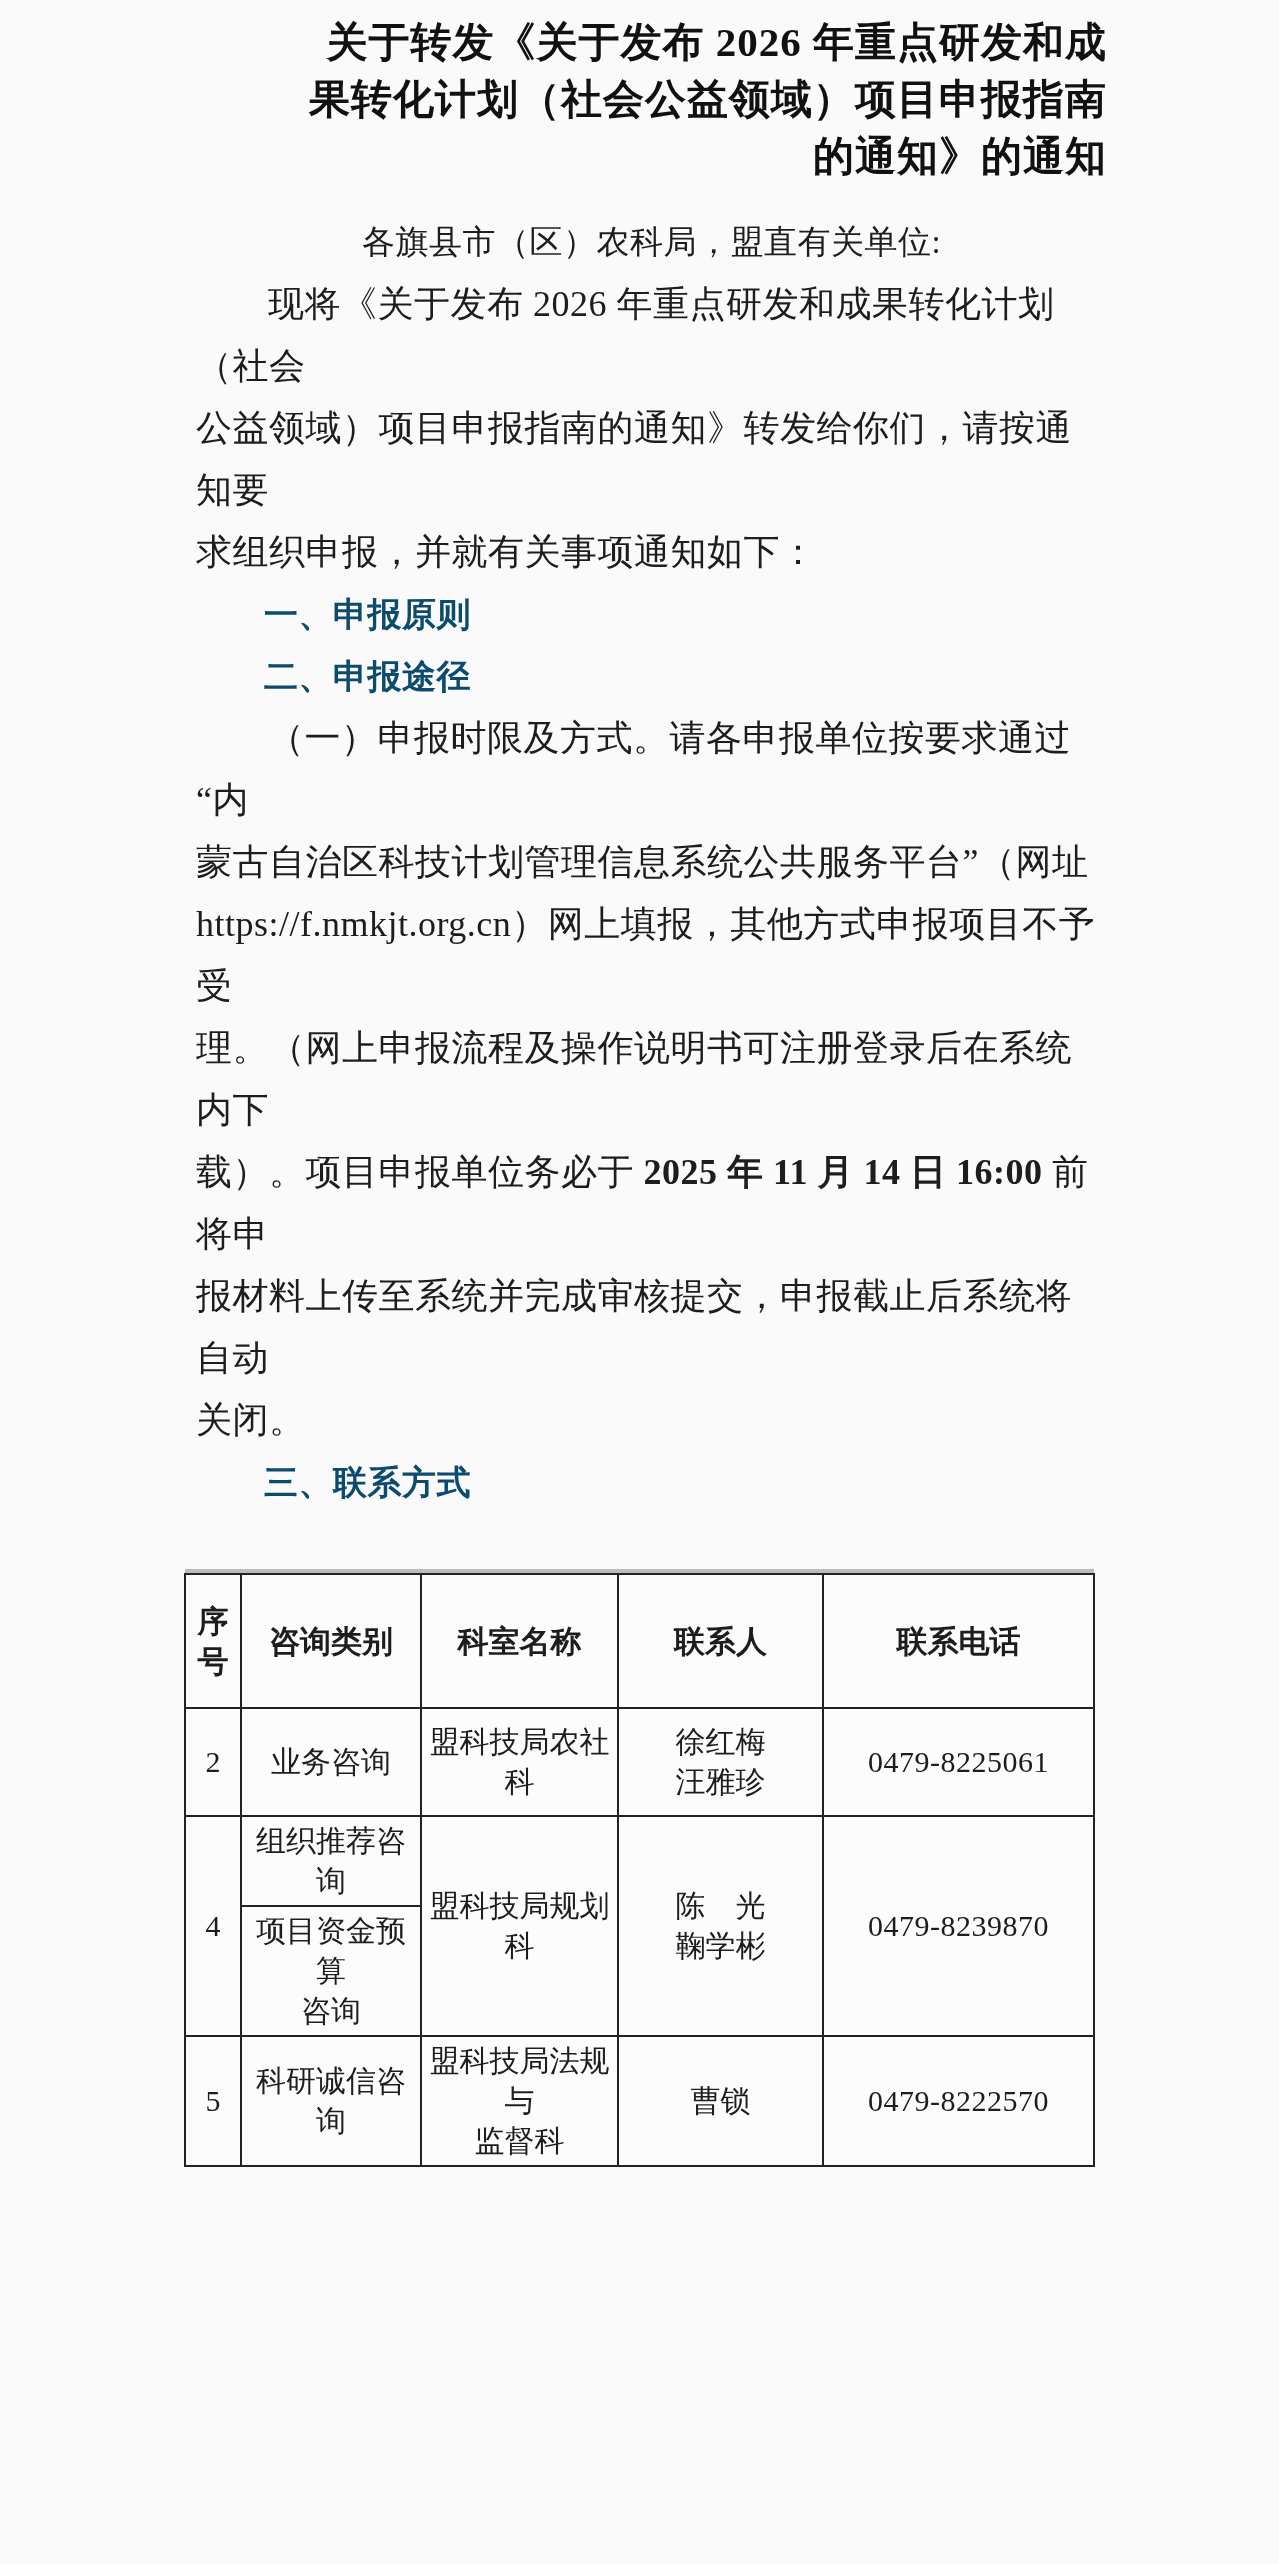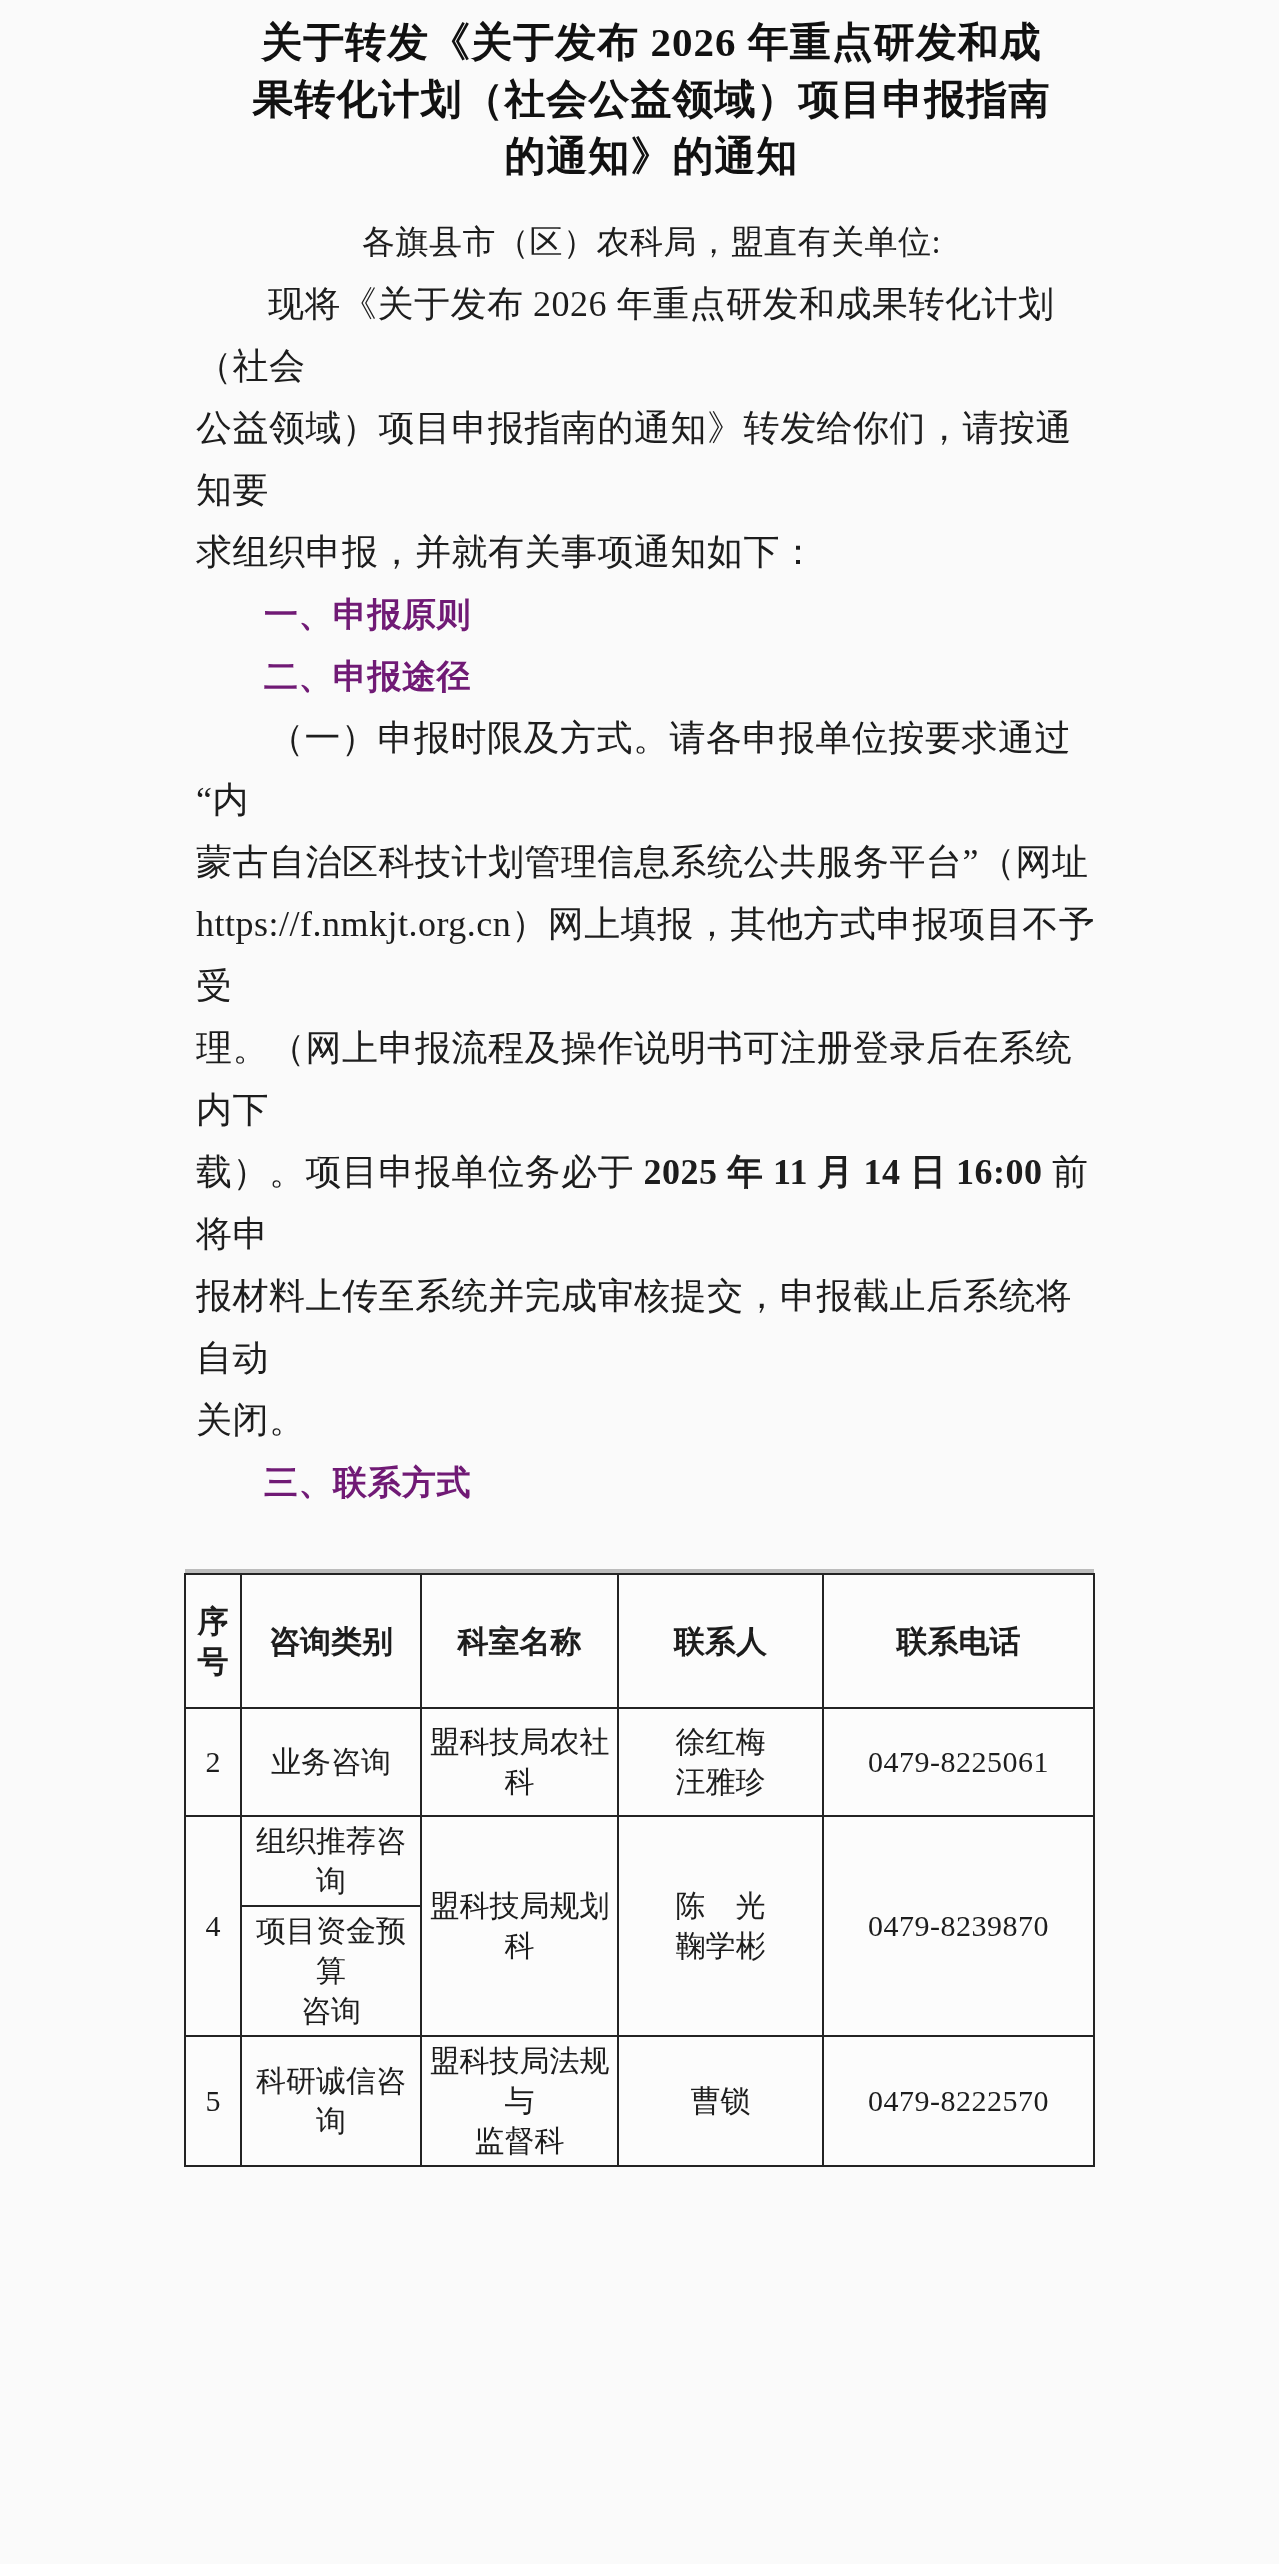--- a/index.html
+++ b/index.html
@@ -7,35 +7,35 @@
     width:1279px; height:2564px; overflow:hidden;
     background:#fafafa;
     color:#1d1d1d;
     font-family:"Liberation Serif","DejaVu Serif",serif;
   }
   .page { padding:14px 172px 0 196px; }
 
   .doc-title {
     margin:0 0 26px 0;
     font-size:41px; line-height:57px; font-weight:bold;
-    text-align:center; letter-spacing:1px;
+    text-align:right; letter-spacing:1px;
     color:#111;
   }
   .salutation {
     margin:0; font-size:33px; line-height:62px; letter-spacing:0.5px;text-align:center;
   }
   .para {
     margin:0; font-size:36px; line-height:62px; letter-spacing:0.5px;
     text-indent:2em;
   }
   .para b { font-weight:bold; }
   .heading {
     margin:0; font-size:34px; line-height:62px; font-weight:bold;
     font-family:"DejaVu Sans","Liberation Sans",sans-serif;
-    text-indent:2em; color:#701a75; letter-spacing:0.5px;
+    text-indent:2em; color:#0c4a6e; letter-spacing:0.5px;
   }
 
   table.contact-table {
     margin:60px 0 0 -12px;
     width:909px;
     border-collapse:collapse;
     table-layout:fixed;
     box-shadow:0 -5px 0 -1px #bcbcbc; 
     background:#fcfcfc;
   }

